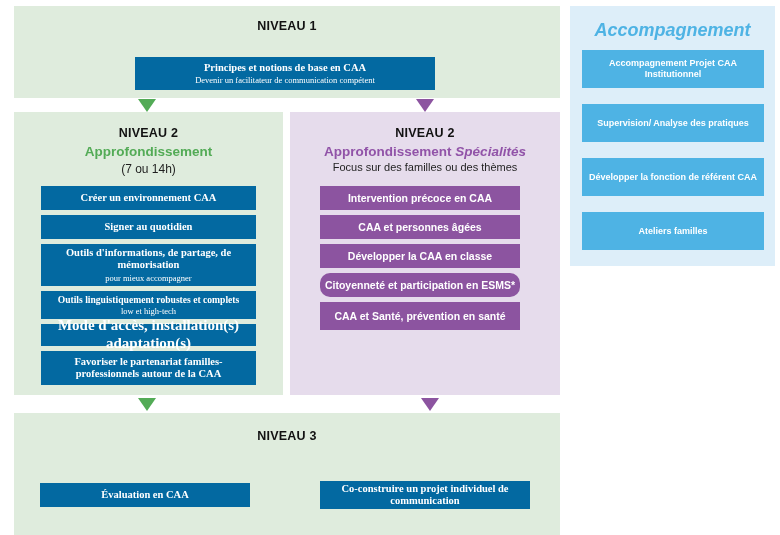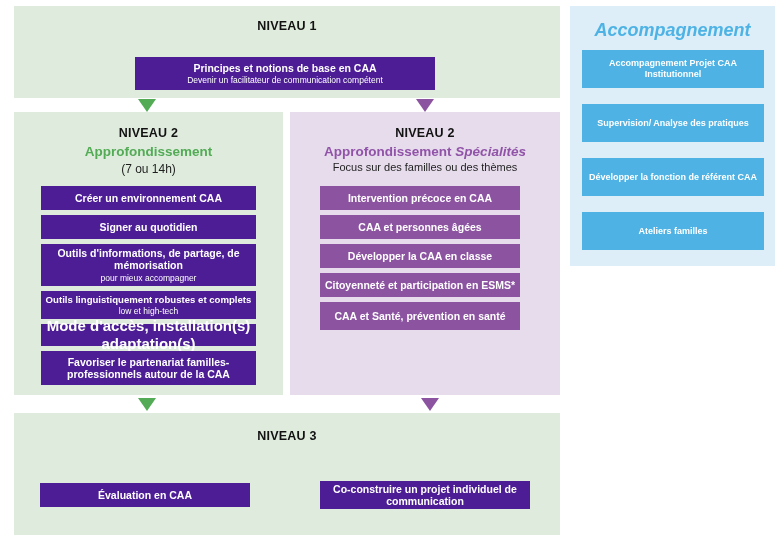--- a/index.html
+++ b/index.html
@@ -52,21 +52,21 @@
   .btn {
     position: absolute;
     display: flex;
     flex-direction: column;
     align-items: center;
     justify-content: center;
     text-align: center;
     color: #ffffff;
     line-height: 1.18;
   }
-  .btn-green  { background: #4c1d95; }
+  .btn-green  { background: #0369a1; font-family: Liberation Serif, serif; }
   .btn-purple { background: #8c54a0; }
   .btn-blue   { background: #4eb3e4; }
   .btn-main   { font-size: 10.5px; font-weight: bold; }
   .btn-sub    { font-size: 8.5px; font-weight: normal; margin-top: 1px; }
 
   
   .arrow {
     position: absolute;
     width: 0; height: 0;
     border-left: 9px solid transparent;
@@ -140,21 +140,21 @@
 
     <div class="btn btn-purple" style="left:30px; top:74px; width:200px; height:24px;">
       <span class="btn-main">Intervention précoce en CAA</span>
     </div>
     <div class="btn btn-purple" style="left:30px; top:103px; width:200px; height:24px;">
       <span class="btn-main">CAA et personnes âgées</span>
     </div>
     <div class="btn btn-purple" style="left:30px; top:132px; width:200px; height:24px;">
       <span class="btn-main">Développer la CAA en classe</span>
     </div>
-    <div class="btn btn-purple" style="left:30px; top:161px; width:200px; height:24px;">
+    <div class="btn btn-purple" style="left:30px; top:161px; width:200px; height:24px;border-radius:10px;">
       <span class="btn-main">Citoyenneté et participation en ESMS*</span>
     </div>
     <div class="btn btn-purple" style="left:30px; top:190px; width:200px; height:28px;">
       <span class="btn-main">CAA et Santé, prévention en santé</span>
     </div>
   </div>
 
   <div class="arrow arrow-green" style="left:138px; top:398px;"></div>
   <div class="arrow arrow-purple" style="left:421px; top:398px;"></div>
 

